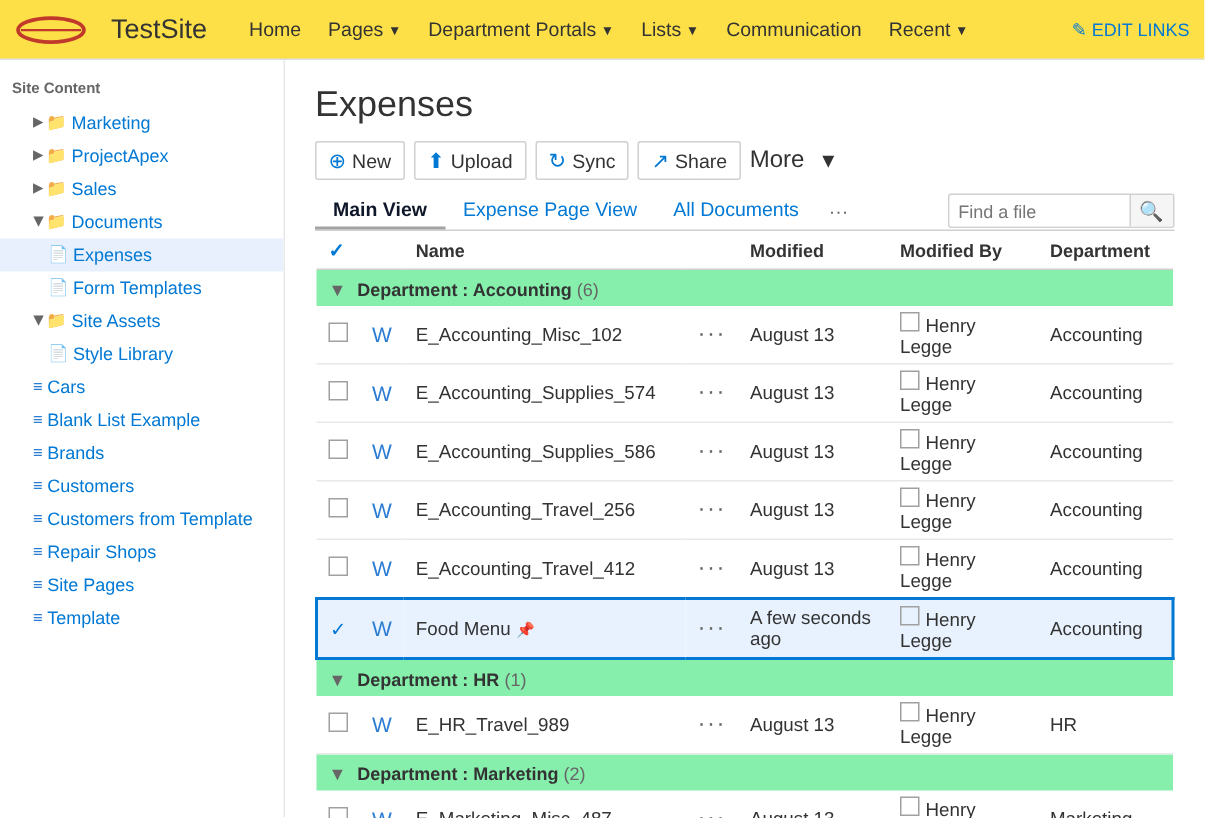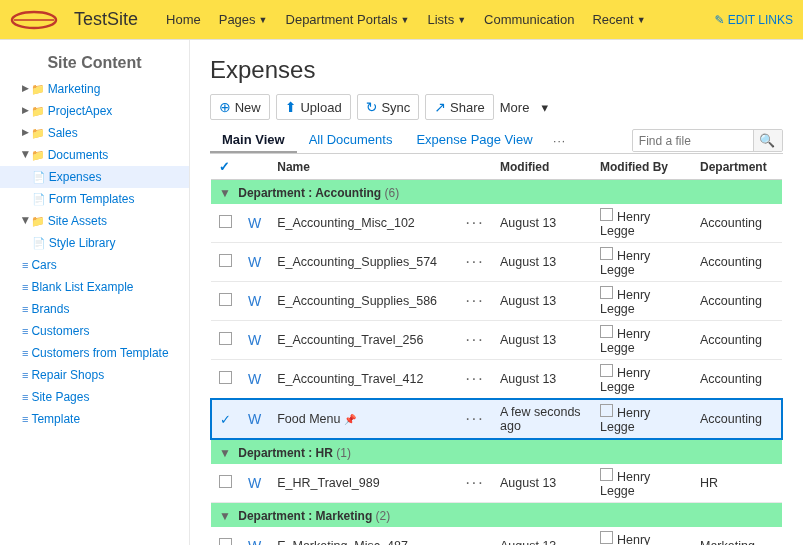--- a/index.html
+++ b/index.html
@@ -12,37 +12,37 @@
     .nav-links { display: flex; align-items: center; gap: 2px; }
     .nav-link { font-size: 13px; color: #333; padding: 0 8px; height: 40px; display: flex; align-items: center; cursor: pointer; text-decoration: none; }
     .nav-link .caret { font-size: 9px; margin-left: 3px; }
     .edit-links { margin-left: auto; font-size: 12px; color: #0078d4; cursor: pointer; display: flex; align-items: center; gap: 4px; }
 
     
     .main-layout { display: flex; height: calc(545px - 40px); }
 
     
     .sidebar { width: 190px; min-width: 190px; background: #fff; border-right: 1px solid #e8e8e8; padding: 10px 0; overflow-y: auto; font-size: 12px; }
-    .sidebar-section-title { color: #666; font-size: 16px; padding: 4px 8px 6px 8px; font-weight: 600; text-align: center; }
+    .sidebar-section-title { color: #666; font-size: 10px; padding: 4px 8px 6px 8px; font-weight: 600; }
     .sidebar-item { display: flex; align-items: center; padding: 2px 4px 2px 12px; cursor: pointer; line-height: 1.5; }
     .sidebar-item .label { color: #0078d4; font-size: 12px; }
     .sidebar-item.indent1 { padding-left: 22px; }
     .sidebar-item.indent2 { padding-left: 32px; }
     .sidebar-item.active { background: #e8f0fe; }
     .expand-icon { font-size: 9px; color: #666; margin-right: 2px; }
 
     
     .content { flex: 1; padding: 16px 20px; overflow-y: auto; background: #fff; }
     .page-title { font-size: 24px; font-weight: 300; color: #333; margin-bottom: 10px; }
 
     
     .toolbar { display: flex; align-items: center; gap: 6px; margin-bottom: 8px; }
     .toolbar-btn { display: flex; align-items: center; gap: 4px; padding: 4px 8px; border: 1px solid #d0d0d0; background: #fff; border-radius: 2px; cursor: pointer; font-size: 13px; color: #333; }
     .toolbar-btn .btn-icon { font-size: 14px; color: #0078d4; }
-    .more-btn { border: none; background: none; cursor: pointer; font-size: 13px; color: #333; display: flex; align-items: center; gap: 12px; }
+    .more-btn { border: none; background: none; cursor: pointer; font-size: 16px; color: #333; display: flex; align-items: center; gap: 12px; }
 
     
     .view-tabs { display: flex; align-items: center; border-bottom: 1px solid #d0d0d0; margin-bottom: 0; }
     .view-tab { padding: 4px 12px; font-size: 13px; cursor: pointer; color: #0078d4; border-bottom: 2px solid transparent; }
     .view-tab.active { border-bottom: 2px solid #a3a3a3; color: #0f172a; font-weight: 600; }
     .view-tab-more { padding: 4px 8px; cursor: pointer; color: #666; }
     .search-box { margin-left: auto; display: flex; align-items: center; border: 1px solid #d0d0d0; border-radius: 2px; overflow: hidden; }
     .search-box input { border: none; outline: none; padding: 3px 6px; font-size: 12px; width: 120px; }
     .search-box .search-btn { padding: 3px 6px; background: #f5f5f5; border-left: 1px solid #d0d0d0; cursor: pointer; }
 
@@ -189,22 +189,22 @@
         <span>Share</span>
       </button>
       <button class="more-btn">
         <span>More</span>
         <span>▾</span>
       </button>
     </div>
 
     <div class="view-tabs">
       <div class="view-tab active">Main View</div>
+      <div class="view-tab">Expense Page View</div>
       <div class="view-tab">All Documents</div>
-      <div class="view-tab">Expense Page View</div>
       <div class="view-tab-more">···</div>
       <div class="search-box">
         <input type="text" placeholder="Find a file" style="">
         <div class="search-btn">🔍</div>
       </div>
     </div>
 
     <table class="file-table">
       <thead>
         <tr>

